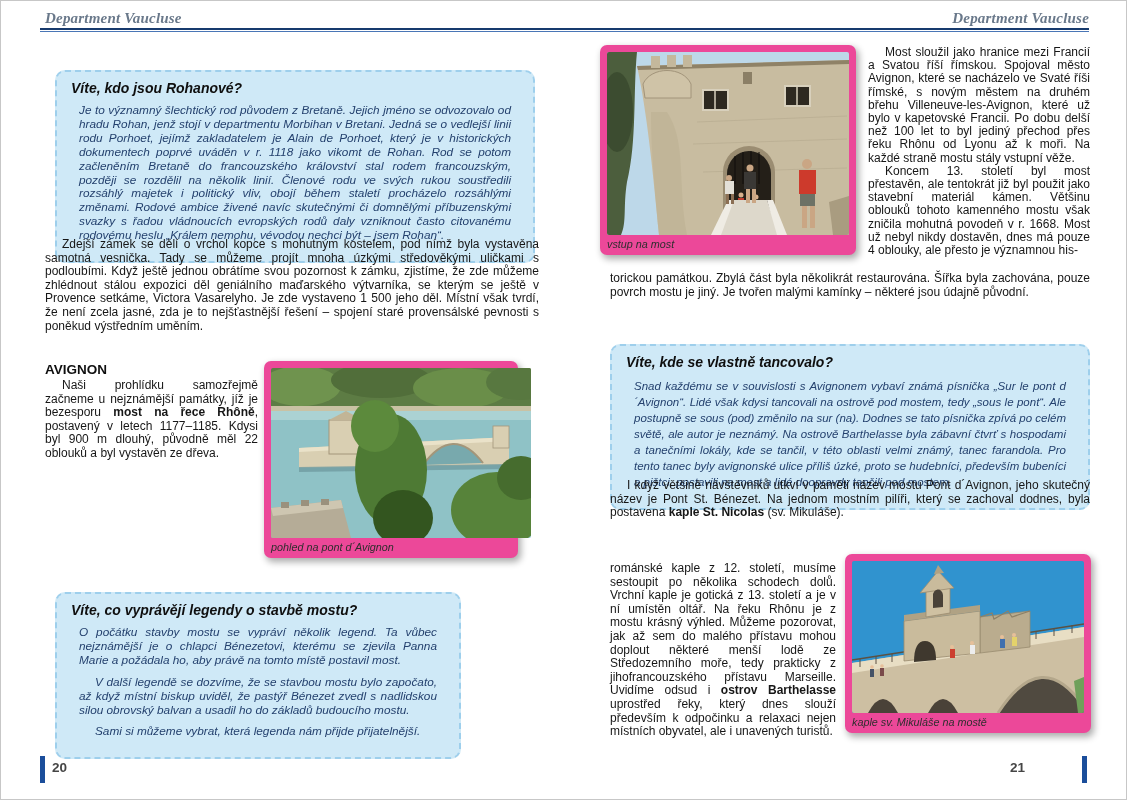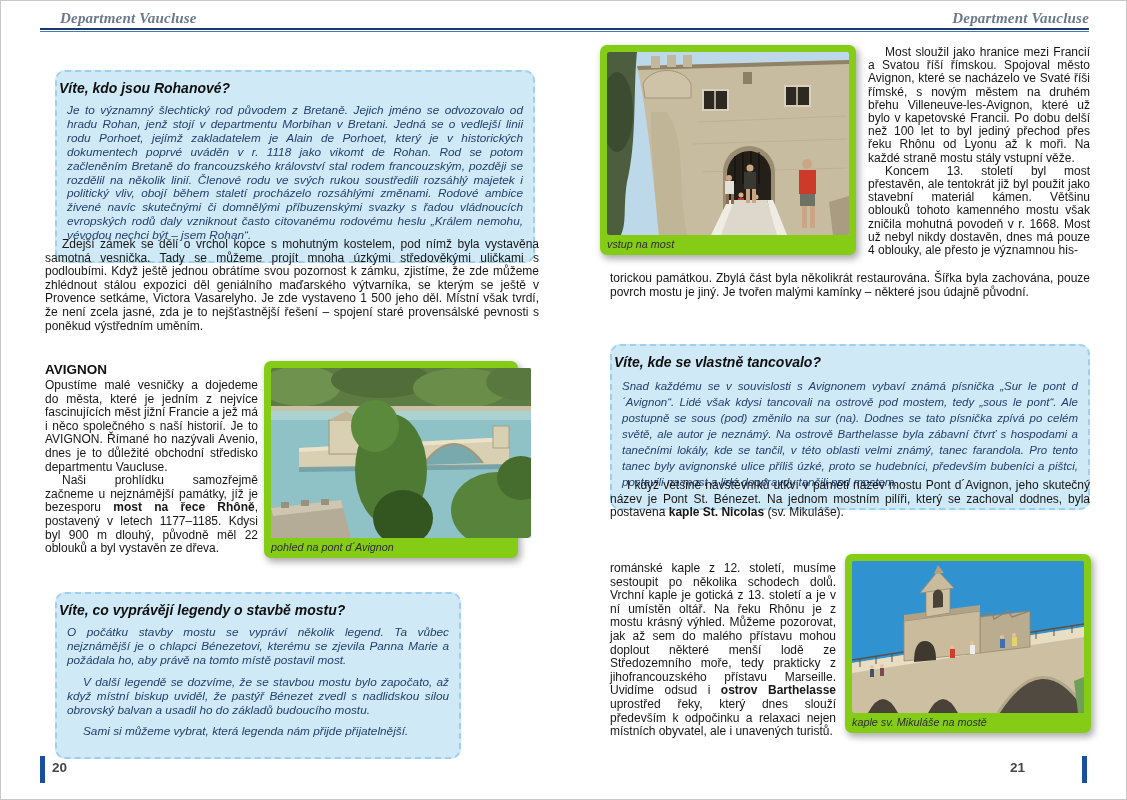--- a/index.html
+++ b/index.html
@@ -4,45 +4,45 @@
 <style>
   html,body{margin:0;padding:0}
   body{
     width:1127px;height:800px;position:relative;overflow:hidden;
     background:#ffffff;font-family:"Liberation Sans",sans-serif;color:#161616;
   }
   .outer-frame{position:absolute;inset:0;border:1px solid #c7c7c7;pointer-events:none}
   
   .hdr{
     position:absolute;top:10px;font-family:"Liberation Serif",serif;
-    font-style:italic;font-weight:bold;font-size:15px;color:#69788a;letter-spacing:.2px;margin-left:15px;
+    font-style:italic;font-weight:bold;font-size:15px;color:#69788a;letter-spacing:.2px;
   }
   .hdr-left{left:45px}
   .hdr-right{right:38px}
   .rule{position:absolute;left:40px;top:28px;width:1049px}
   .rule .r1{height:2px;background:#173a6d}
   .rule .r2{height:1px;background:#4a76b6;margin-top:1px}
   
   .infobox{
     position:absolute;background:#cfe9f7;border:2px dashed #9ecfec;border-radius:10px;
-    padding:8px 2px 10px;box-sizing:border-box;
+    padding:8px 14px 10px;box-sizing:border-box;
   }
   .infobox h3{margin:0 0 4px 0;font-size:14px;font-style:italic;font-weight:bold;color:#0f0f0f}
   .infobox p{margin:8px;font-style:italic;font-size:11.8px;line-height:13.9px;color:#24416e;text-align:justify}
   .box-dance p{font-size:11.5px;line-height:16px}
   .infobox p.ind{text-indent:16px}
   
   .bt{font-size:12px;line-height:13.6px;color:#161616;text-align:justify;position:absolute}
   .bt p{margin:0}
   .bt p.ind{text-indent:17px}
   .b{font-weight:bold}
   .sec-heading{position:absolute;font-size:13.5px;font-weight:bold;color:#0f0f0f}
   
   .photo{
-    position:absolute;background:#84cc16;border-radius:7px;
+    position:absolute;background:#ec4899;border-radius:7px;
     box-shadow:2.5px 3.5px 7px rgba(0,0,0,.33);
     padding:7px 7px 4px 7px;box-sizing:border-box;
   }
   .photo svg{display:block;border-radius:2px}
   .caption{font-style:italic;font-size:10.8px;color:#2e2e2e;margin-top:3px;line-height:13px;text-align:left}
   
   .pagenum{position:absolute;font-weight:bold;font-size:13.5px;color:#454545}
   .pbar{position:absolute;width:5px;height:27px;background:#1b4e9b}
 </style>
 </head>
@@ -64,21 +64,20 @@
     <p>Je to významný šlechtický rod původem z Bretaně. Jejich jméno se odvozovalo od hradu Rohan, jenž stojí v departmentu Morbihan v Bretani. Jedná se o vedlejší linii rodu Porhoet, jejímž zakladatelem je Alain de Porhoet, který je v historických dokumentech poprvé uváděn v r. 1118 jako vikomt de Rohan. Rod se potom začleněním Bretaně do francouzského království stal rodem francouzským, později se rozdělil na několik linií. Členové rodu ve svých rukou soustředili rozsáhlý majetek i politický vliv, obojí během staletí procházelo rozsáhlými změnami. Rodové ambice živené navíc skutečnými či domnělými příbuzenskými svazky s řadou vládnoucích evropských rodů daly vzniknout často citovanému rodovému heslu „Králem nemohu, vévodou nechci být – jsem Rohan“.</p>
   </div>
 
   <div class="bt" style="left:45px;top:238px;width:494px">
     <p class="ind">Zdejší zámek se dělí o vrchol kopce s mohutným kostelem, pod nímž byla vystavěna samotná vesnička. Tady se můžeme projít mnoha úzkými středověkými uličkami s podloubími. Když ještě jednou obrátíme svou pozornost k zámku, zjistíme, že zde můžeme zhlédnout stálou expozici děl geniálního maďarského výtvarníka, se kterým se ještě v Provence setkáme, Victora Vasarelyho. Je zde vystaveno 1 500 jeho děl. Místní však tvrdí, že není zcela jasné, zda je to nejšťastnější řešení – spojení staré provensálské pevnosti s poněkud výstředním uměním.</p>
   </div>
 
   <div class="sec-heading" style="left:45px;top:362px">AVIGNON</div>
 
   <div class="bt" style="left:45px;top:379px;width:213px">
-    <p>Opustíme malé vesničky a dojedeme do města, které je jedním z nejvíce fascinujících měst jižní Francie a jež má i něco společného s naší historií. Je to AVIGNON. Římané ho nazývali Avenio, dnes je to důležité obchodní středisko departmentu Vaucluse.</p>
     <p class="ind"><span>Naši prohlídku samozřejmě začneme u nejznámější památky, jíž je bezesporu </span><span class="b">most na řece Rhôně</span><span>, postavený v letech 1177–1185. Kdysi byl 900 m dlouhý, původně měl 22 oblouků a byl vystavěn ze dřeva.</span></p>
   </div>
 
   <div class="photo" style="left:264px;top:361px;width:254px">
     <svg width="260" height="170" viewBox="0 0 260 170">
       <rect width="260" height="42" fill="#5d7c44"></rect>
       <ellipse cx="30" cy="18" rx="40" ry="20" fill="#6f934e"></ellipse>
       <ellipse cx="110" cy="12" rx="50" ry="18" fill="#516e3a"></ellipse>
       <ellipse cx="190" cy="20" rx="48" ry="20" fill="#6a8e49"></ellipse>
       <ellipse cx="250" cy="14" rx="35" ry="18" fill="#587840"></ellipse>

